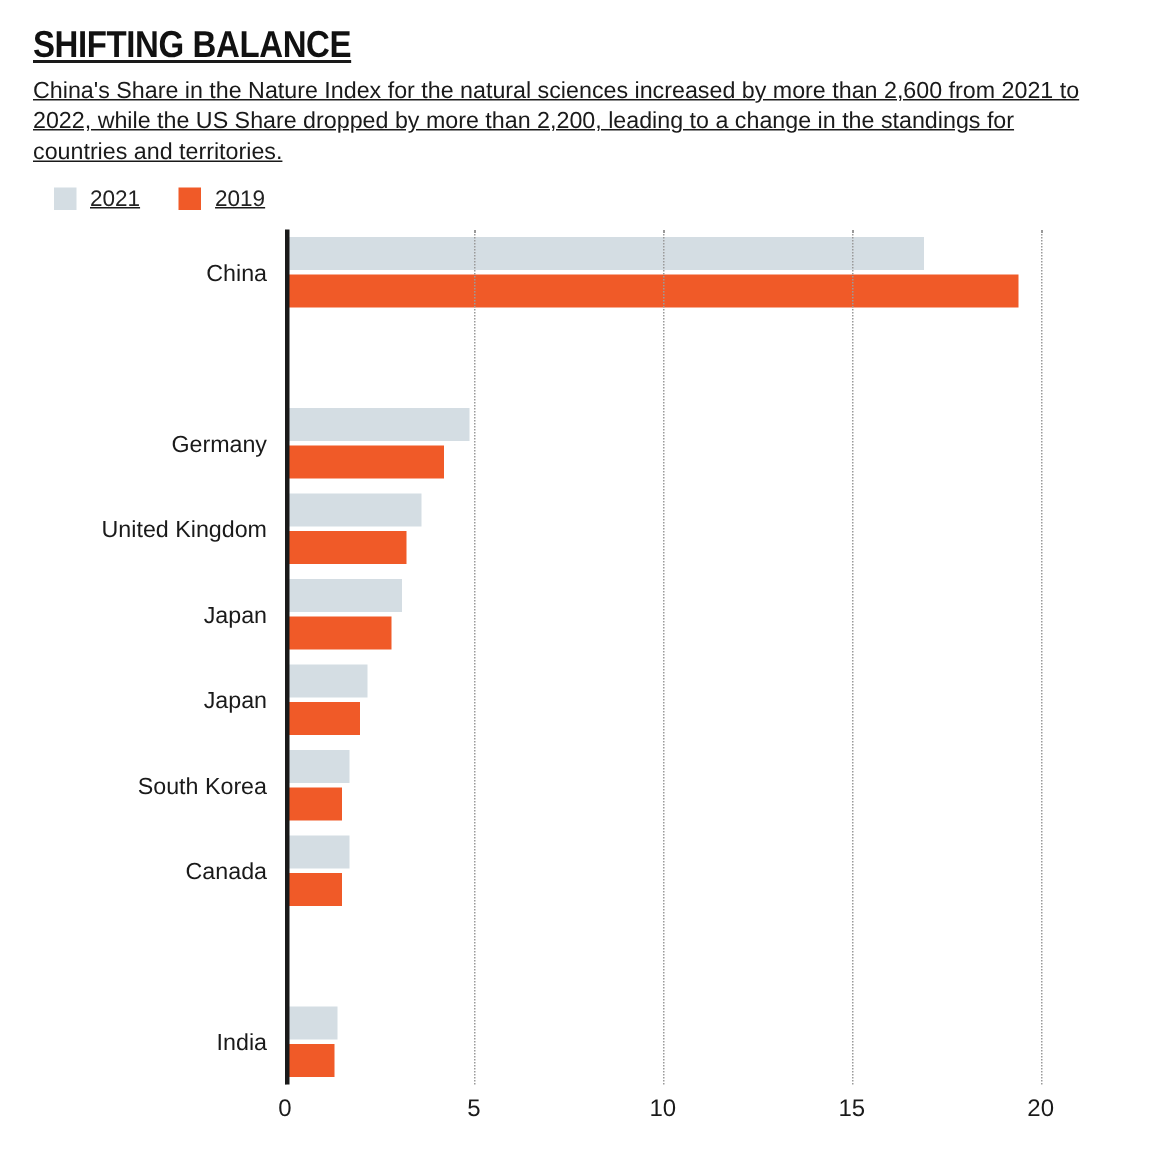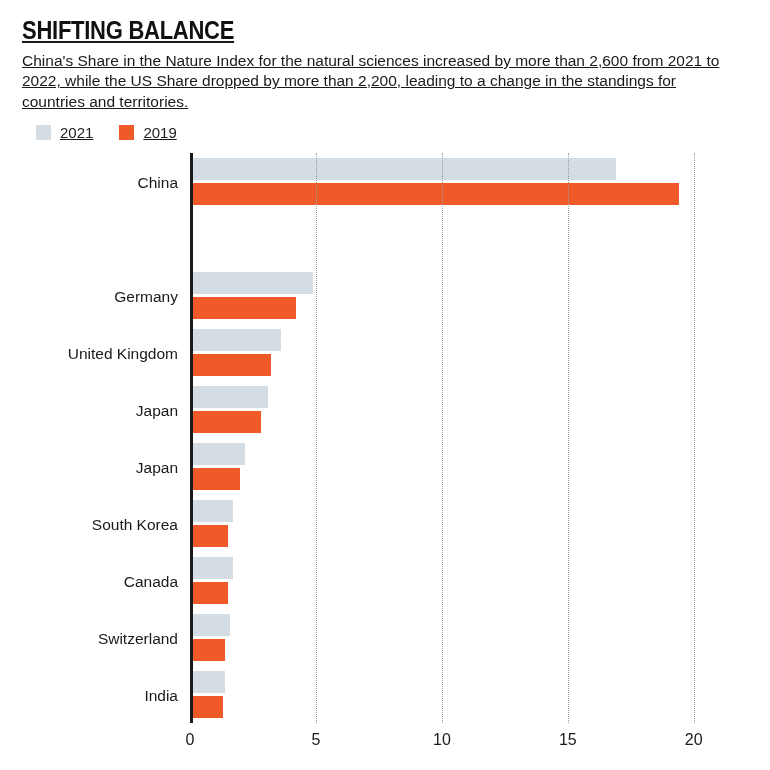--- a/index.html
+++ b/index.html
@@ -181,25 +181,20 @@
           </div>
           <div class="row" style="top: 399px; height: 57px;">
             <div class="cat-label" style="top: 21px;">Canada</div>
             <div class="bar bar-2021" style="top: 5px; width: 42.8208px;"></div>
             <div class="bar bar-2022" style="top: 30px; width: 37.783px;"></div>
           </div>
           <div class="row" style="top: 342px; height: 57px;">
             <div class="cat-label" style="top: 21px;">South Korea</div>
             <div class="bar bar-2021" style="top: 5px; width: 42.8208px;"></div>
             <div class="bar bar-2022" style="top: 30px; width: 37.783px;"></div>
-          </div>
-          <div class="row" style="top: 456px; height: 57px;">
-            <div class="cat-label" style="top: 21px;">Switzerland</div>
-            <div class="bar bar-2021" style="top: 5px; width: 40.3019px;"></div>
-            <div class="bar bar-2022" style="top: 30px; width: 35.2642px;"></div>
           </div>
           <div class="row" style="top: 513px; height: 57px;">
             <div class="cat-label" style="top: 21px;">India</div>
             <div class="bar bar-2021" style="top: 5px; width: 35.2642px;"></div>
             <div class="bar bar-2022" style="top: 30px; width: 32.7453px;"></div>
           </div>
         </div>
     <div class="gridline" style="left: 0px;"></div>
         <div class="gridline" style="left: 125.943px;"></div>
         <div class="gridline" style="left: 251.887px;"></div>

